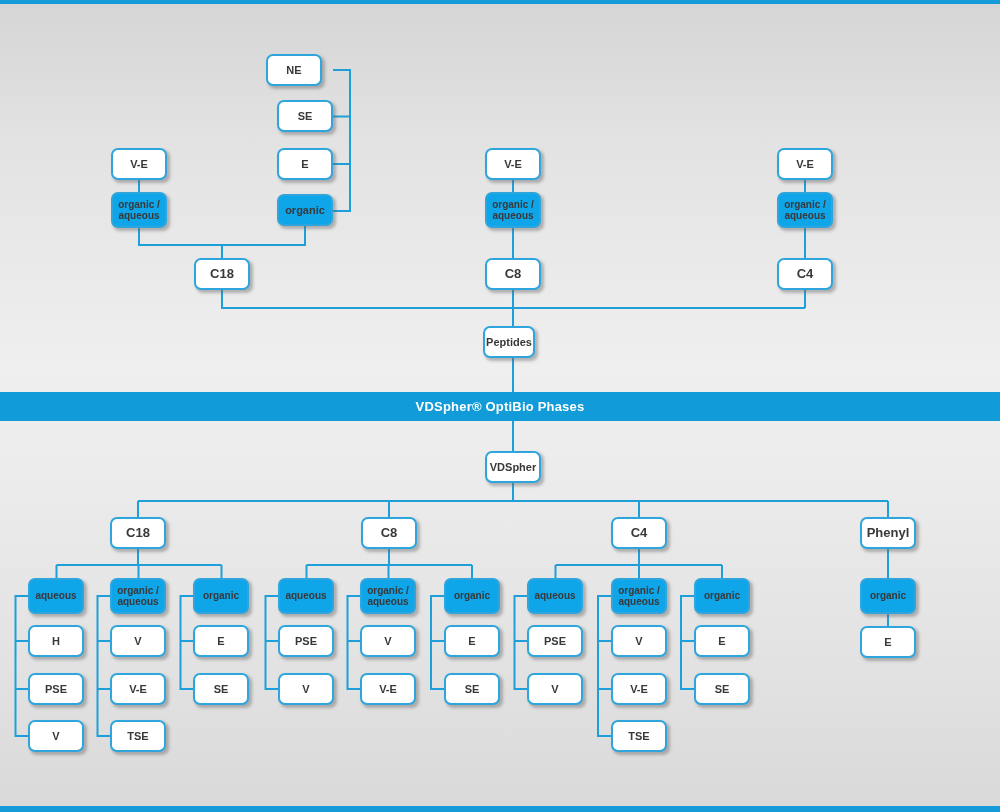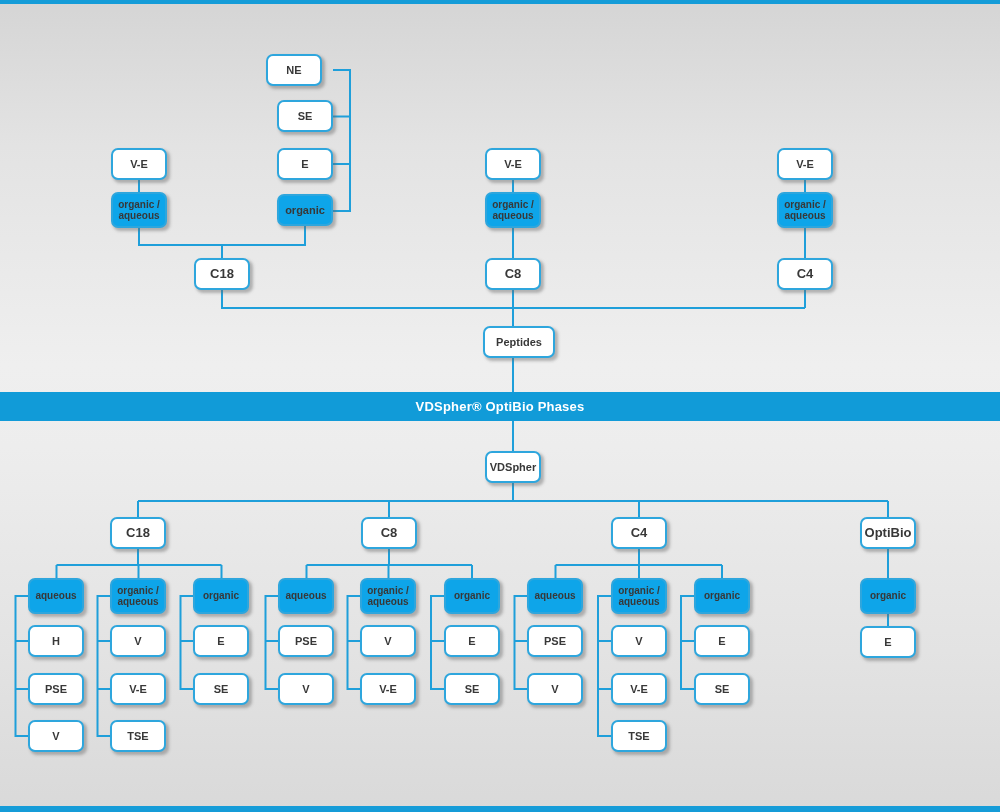--- a/index.html
+++ b/index.html
@@ -15,21 +15,21 @@
   .node {
     position:absolute; width:56px; height:32px; box-sizing:border-box;
     background:#ffffff; border:2px solid #2ea6dd; border-radius:7px;
     display:flex; align-items:center; justify-content:center; text-align:center;
     font-weight:bold; font-size:11px; line-height:1.12; color:#383838;
     box-shadow:2.5px 2.5px 3px rgba(105,105,105,0.45);
     white-space:pre-line;
   }
   .node.blue { background:#0ea5e9; }
   .node.tall { height:36px; font-size:10px; }
-  .node.wide { width:72px; }
+  .node.wide { width:52px; }
   .node.col  { font-size:13px; }
   .banner {
     position:absolute; left:0; top:392px; width:1000px; height:29px;
     background:#119bd8; color:#ffffff;
     display:flex; align-items:center; justify-content:center;
     font-weight:bold; font-size:13px; letter-spacing:0.2px;
   }
 </style>
 </head>
 <body>
@@ -124,21 +124,21 @@
 
 <div class="banner">
   <span>VDSpher® OptiBio Phases</span>
 </div>
 
 <div class="node" style="left:485px;top:451px">VDSpher</div>
 
 <div class="node col" style="left:110px;top:517px">C18</div>
 <div class="node col" style="left:361px;top:517px">C8</div>
 <div class="node col" style="left:611px;top:517px">C4</div>
-<div class="node col" style="left:860px;top:517px">OptiBio</div>
+<div class="node col" style="left:860px;top:517px">Phenyl</div>
 
 <div class="node blue tall" style="left:28px;top:578px">aqueous</div>
 <div class="node blue tall" style="left:110px;top:578px">organic /
 aqueous</div>
 <div class="node blue tall" style="left:193px;top:578px">organic</div>
 <div class="node" style="left:28px;top:625px">H</div>
 <div class="node" style="left:28px;top:673px">PSE</div>
 <div class="node" style="left:28px;top:720px">V</div>
 <div class="node" style="left:110px;top:625px">V</div>
 <div class="node" style="left:110px;top:673px">V-E</div>

